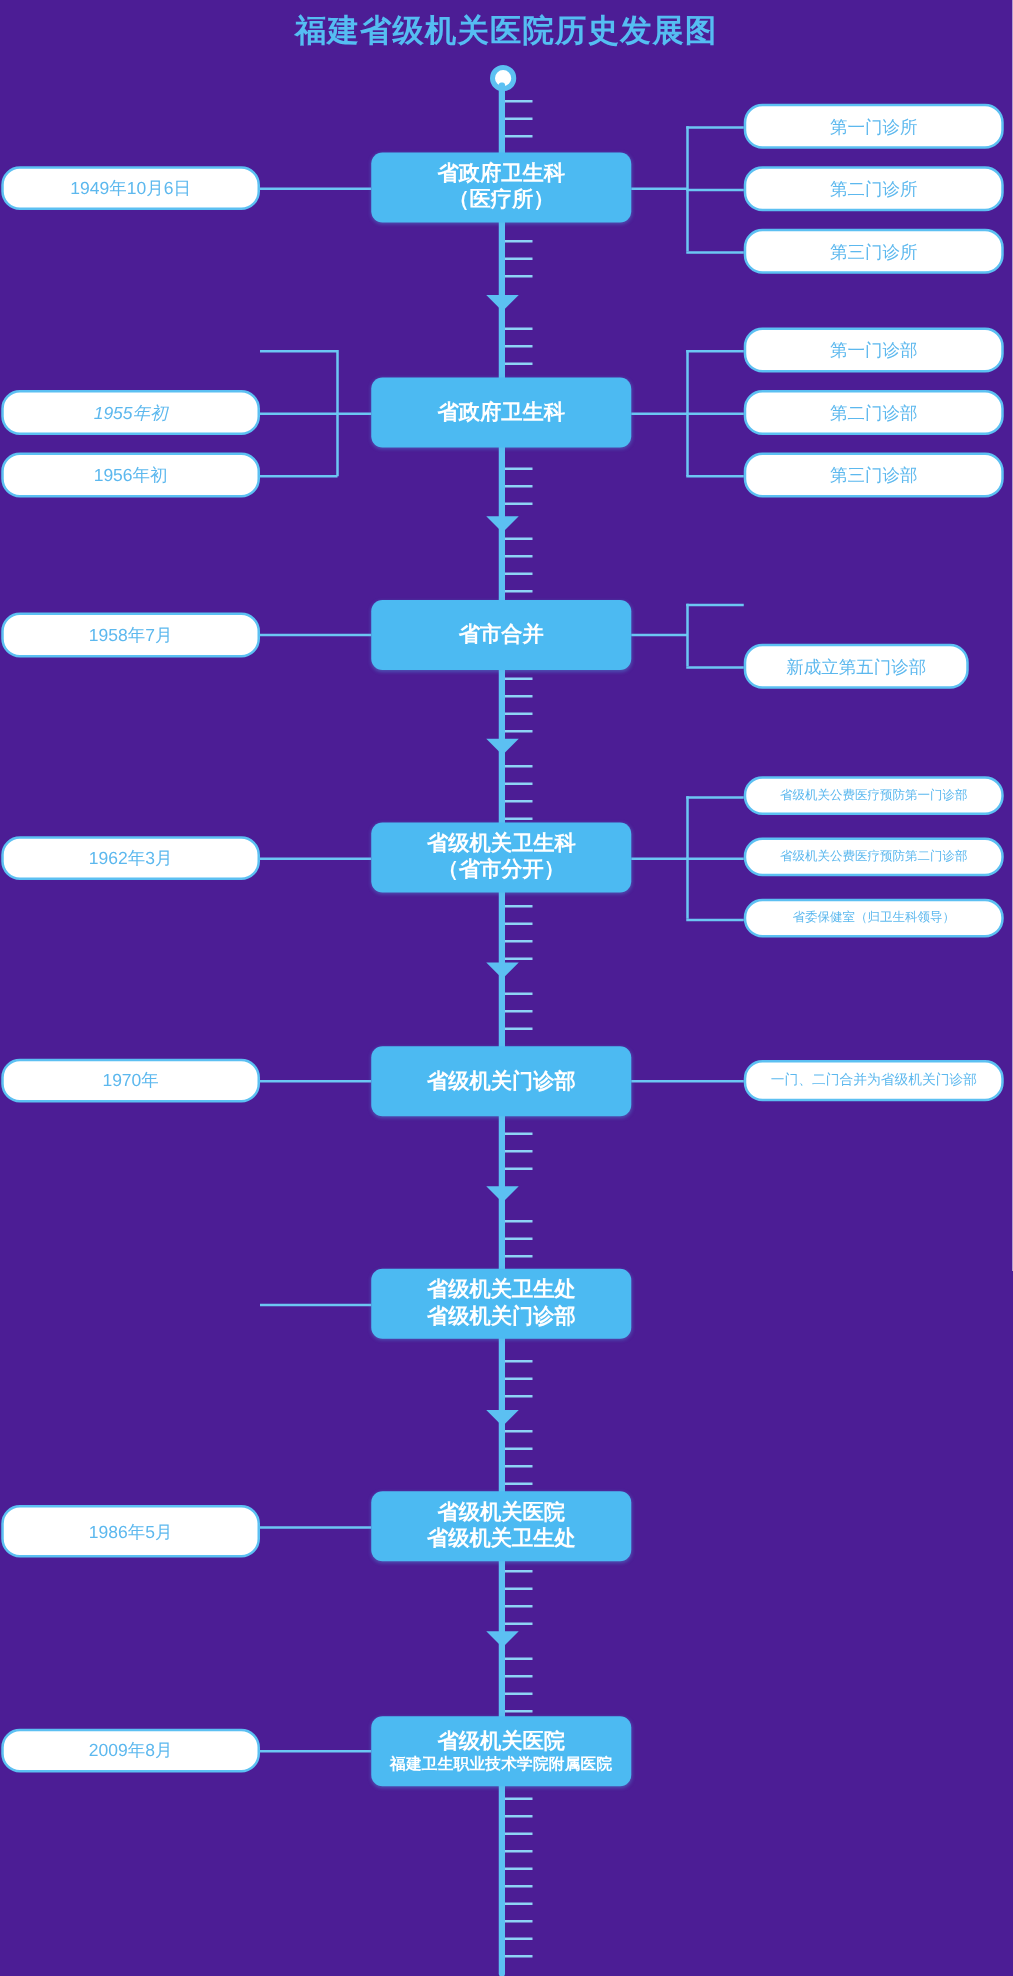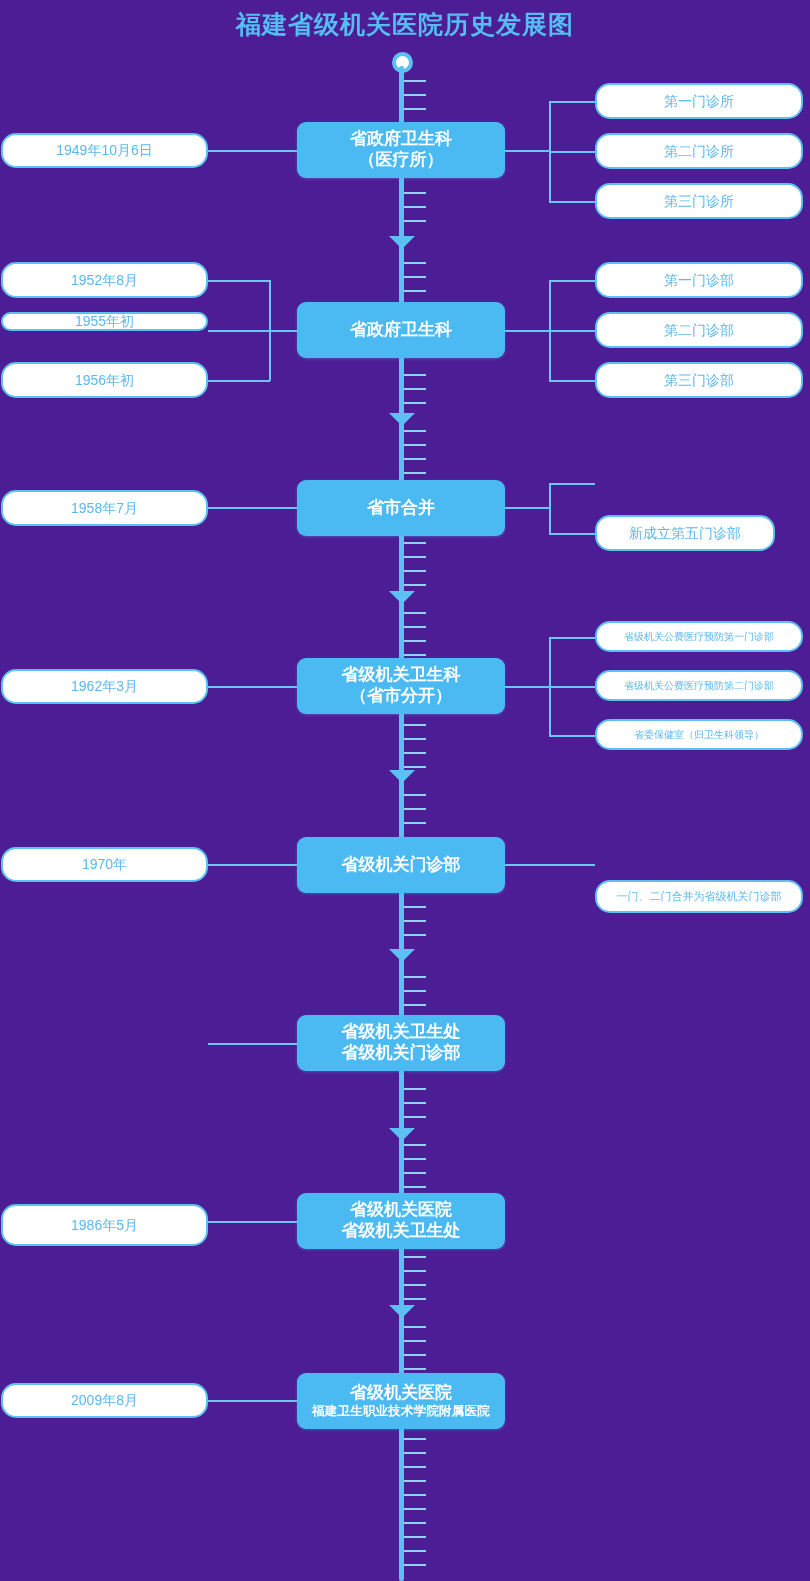--- a/index.html
+++ b/index.html
@@ -249,24 +249,21 @@
   <div class="pill" style="left:595px; top:83px; width:208px; height:36px;">
     <span>第一门诊所</span>
   </div>
   <div class="pill" style="left:595px; top:133px; width:208px; height:36px;">
     <span>第二门诊所</span>
   </div>
   <div class="pill" style="left:595px; top:183px; width:208px; height:36px;">
     <span>第三门诊所</span>
   </div>
 
-  <div class="pill" style="left:1px;  top:262px; width:207px; height:36px;">
-    <span>1952年8月</span>
-  </div>
-  <div class="pill" style="left:1px;  top:312px; width:207px; height:19px;">
+  <div class="pill" style="left:1px;  top:312px; width:207px; height:36px;font-style:italic;">
     <span>1955年初</span>
   </div>
   <div class="pill" style="left:1px;  top:362px; width:207px; height:36px;">
     <span>1956年初</span>
   </div>
 
   <div class="mainnode" style="left:297px; top:302px; width:208px; height:56px;">
     <span class="l1">省政府卫生科</span>
   </div>
 
@@ -312,21 +309,21 @@
   </div>
 
   <div class="pill" style="left:1px;  top:847px; width:207px; height:35px;">
     <span>1970年</span>
   </div>
 
   <div class="mainnode" style="left:297px; top:837px; width:208px; height:56px;">
     <span class="l1">省级机关门诊部</span>
   </div>
 
-  <div class="pill xsmall" style="left:595px; top:848px; width:208px; height:33px;margin-top:32px;">
+  <div class="pill xsmall" style="left:595px; top:848px; width:208px; height:33px;">
     <span>一门、二门合并为省级机关门诊部</span>
   </div>
 
 
   <div class="mainnode" style="left:297px; top:1015px; width:208px; height:56px;">
     <span class="l1">省级机关卫生处</span>
     <span class="l1">省级机关门诊部</span>
   </div>
 
   <div class="pill" style="left:1px;  top:1204px; width:207px; height:42px;">

